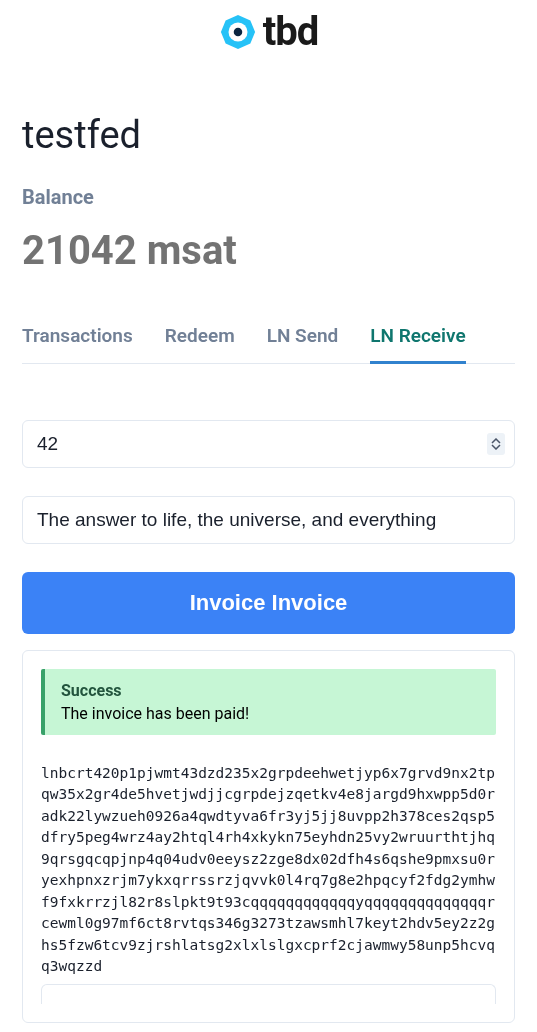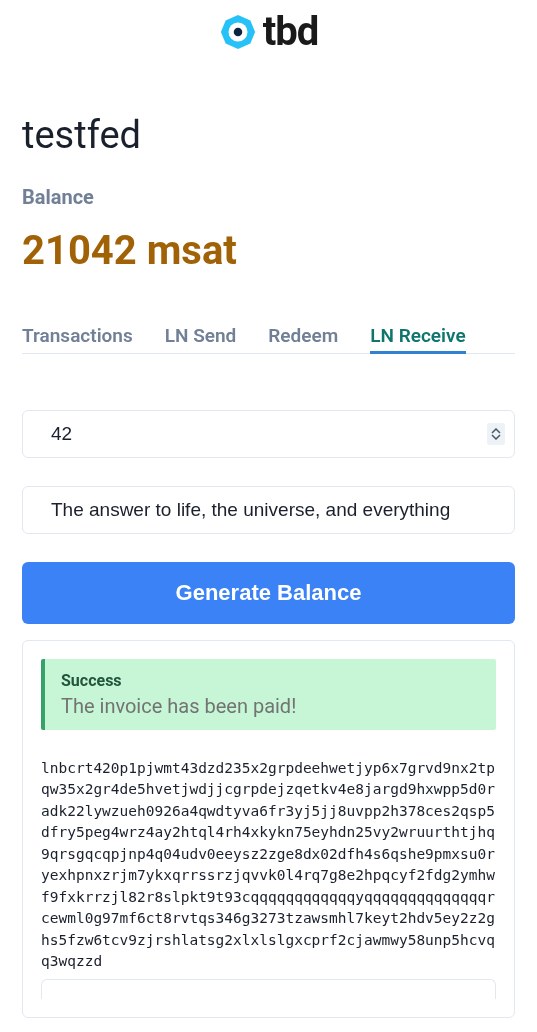--- a/index.html
+++ b/index.html
@@ -42,47 +42,47 @@
     }
     .balance-label {
       font-size: 20px;
       font-weight: 700;
       color: #718096;
       margin-bottom: 18px;
     }
     .balance-value {
       font-size: 40px;
       font-weight: 700;
-      color: #a16207;
+      color: #737373;
       margin-bottom: 50px;
     }
     .tabs {
       display: flex;
       border-bottom: 1px solid #e2e8f0;
       gap: 32px;
       margin-bottom: 56px;
     }
     .tab {
-      padding-bottom: 4px;
+      padding-bottom: 14px;
       font-size: 19px;
       font-weight: 600;
       color: #718096;
       cursor: pointer;
       border-bottom: 3px solid transparent;
       margin-bottom: -1px;
       white-space: nowrap;
     }
     .tab.active {
       color: #0f766e;
       border-bottom-color: #3182ce;
       text-align: right;
     }
     .input, .number-input {
       width: 100%;
-      padding: 12px 28px;
+      padding: 12px 14px;
       font-size: 19px;
       border: 1px solid #e2e8f0;
       border-radius: 6px;
       color: #1a202c;
       outline: none;
       background: #fff;
     }
     .number-wrap {
       position: relative;
       margin-bottom: 28px;
@@ -128,22 +128,22 @@
       border-radius: 2px;
       margin-bottom: 28px;
     }
     .alert-title {
       font-weight: 700;
       color: #22543d;
       font-size: 16px;
       margin-bottom: 4px;
     }
     .alert-msg {
-      color: #737373;
-      font-size: 20px;
+      color: #000000;
+      font-size: 16px;
     }
     .invoice {
       font-family: ui-monospace, SFMono-Regular, Menlo, Consolas, monospace;
       font-size: 14.5px;
       line-height: 1.48;
       color: #1a202c;
       word-break: break-all;
       margin-bottom: 6px;
     }
     .spacer-bottom {
@@ -169,42 +169,42 @@
 </div>
 
 <div class="container">
   <h1 class="page-title">testfed</h1>
 
   <div class="balance-label">Balance</div>
   <div class="balance-value">21042 msat</div>
 
   <div class="tabs">
     <div class="tab">Transactions</div>
+    <div class="tab">Redeem</div>
     <div class="tab">LN Send</div>
-    <div class="tab">Redeem</div>
     <div class="tab active">LN Receive</div>
   </div>
 
   <div class="number-wrap">
     <input class="number-input" type="text" value="42" style="">
     <div class="stepper">
       <svg width="10" height="6" viewBox="0 0 10 6">
           <path d="M1 5 L5 1 L9 5" stroke="#4a5568" stroke-width="1.5" fill="none"></path>
         </svg>
       <svg width="10" height="6" viewBox="0 0 10 6">
           <path d="M1 1 L5 5 L9 1" stroke="#4a5568" stroke-width="1.5" fill="none"></path>
         </svg>
     </div>
   </div>
 
   <div class="input-wrap">
     <input class="input" type="text" value="The answer to life, the universe, and everything" style="">
   </div>
 
-  <button class="btn">Generate Balance</button>
+  <button class="btn">Invoice Invoice</button>
 
   <div class="card">
     <div class="alert">
       <div class="alert-title">Success</div>
       <div class="alert-msg">The invoice has been paid!</div>
     </div>
     <div class="invoice">lnbcrt420p1pjwmt43dzd235x2grpdeehwetjyp6x7grvd9nx2tpqw35x2gr4de5hvetjwdjjcgrpdejzqetkv4e8jargd9hxwpp5d0radk22lywzueh0926a4qwdtyva6fr3yj5jj8uvpp2h378ces2qsp5dfry5peg4wrz4ay2htql4rh4xkykn75eyhdn25vy2wruurthtjhq9qrsgqcqpjnp4q04udv0eeysz2zge8dx02dfh4s6qshe9pmxsu0ryexhpnxzrjm7ykxqrrssrzjqvvk0l4rq7g8e2hpqcyf2fdg2ymhwf9fxkrrzjl82r8slpkt9t93cqqqqqqqqqqqqyqqqqqqqqqqqqqqrcewml0g97mf6ct8rvtqs346g3273tzawsmhl7keyt2hdv5ey2z2ghs5fzw6tcv9zjrshlatsg2xlxlslgxcprf2cjawmwy58unp5hcvqq3wqzzd</div>
     <div class="spacer-bottom"></div>
   </div>
 </div>

